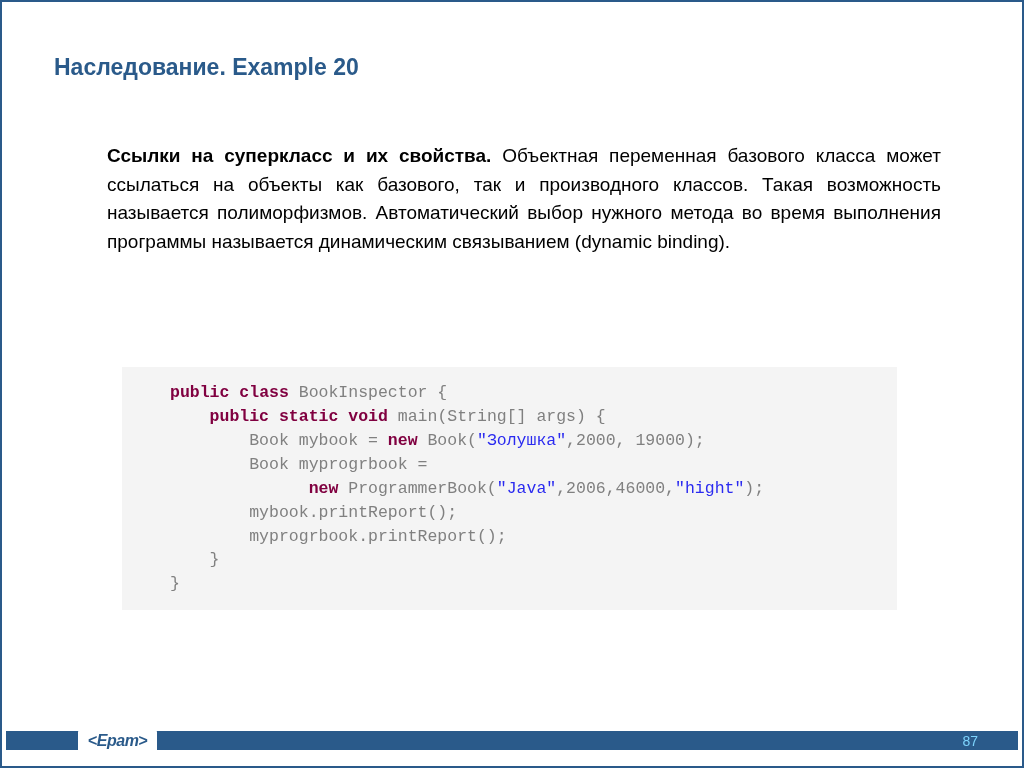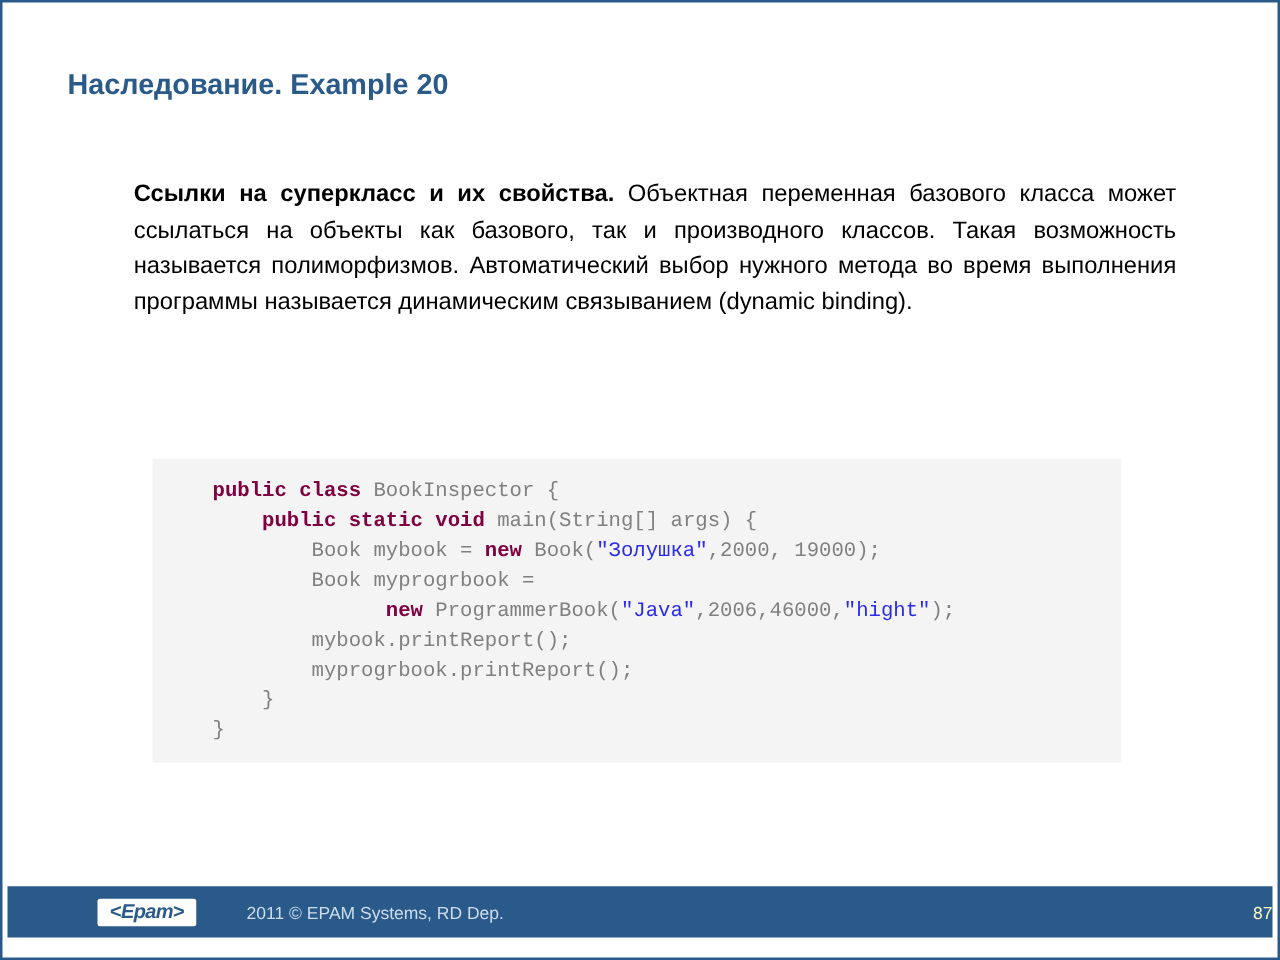--- a/index.html
+++ b/index.html
@@ -45,21 +45,21 @@
     color: #808080;
     white-space: pre;
   }
   .kw { color: #800040; font-weight: bold; }
   .str { color: #2a2af0; }
   .footer-bar {
     position: absolute;
     left: 4px;
     right: 4px;
     bottom: 16px;
-    height: 41px;
+    height: 19px;
     background: #2a5a8a;
     color: #ffffff;
     display: flex;
     align-items: center;
     justify-content: center;
   }
   .logo-box {
     background: #ffffff;
     color: #2a5a8a;
     font-weight: bold;
@@ -71,22 +71,23 @@
     letter-spacing: -0.5px;
   }
   .logo-box .br { font-style: normal; font-weight: bold; }
   .footer-text {
     margin-left: 40px;
     font-size: 14px;
     color: #cdddee;
   }
   .page-num {
     margin-left: auto;
+    margin-right: 40px;
     font-size: 14px;
-    color: #fef9c3;
+    color: #7dd3fc;
   }
 </style>
 </head>
 <body>
 
 <div class="title">Наследование. Example 20</div>
 
 <div class="body-text">
   <b>Ссылки на суперкласс и их свойства.</b><span> Объектная переменная базового класса может ссылаться на объекты как базового, так и производного классов. Такая возможность называется полиморфизмов. Автоматический выбор нужного метода во время выполнения программы называется динамическим связыванием (dynamic binding).</span>
 </div>
@@ -96,15 +97,14 @@
         <span>Book mybook = </span><span class="kw">new</span><span> Book(</span><span class="str">"Золушка"</span><span>,2000, 19000);</span>
         <span>Book myprogrbook =</span>
               <span class="kw">new</span><span> ProgrammerBook(</span><span class="str">"Java"</span><span>,2006,46000,</span><span class="str">"hight"</span><span>);</span>
         <span>mybook.printReport();</span>
         <span>myprogrbook.printReport();</span>
     <span>}</span>
 <span>}</span></div>
 
 <div class="footer-bar">
   <div class="logo-box"><span class="br">&lt;</span><span>Epam</span><span class="br">&gt;</span></div>
-  <div class="footer-text">2011 © EPAM Systems, RD Dep.</div>
   <div class="page-num">87</div>
 </div>
 
 </body></html>

